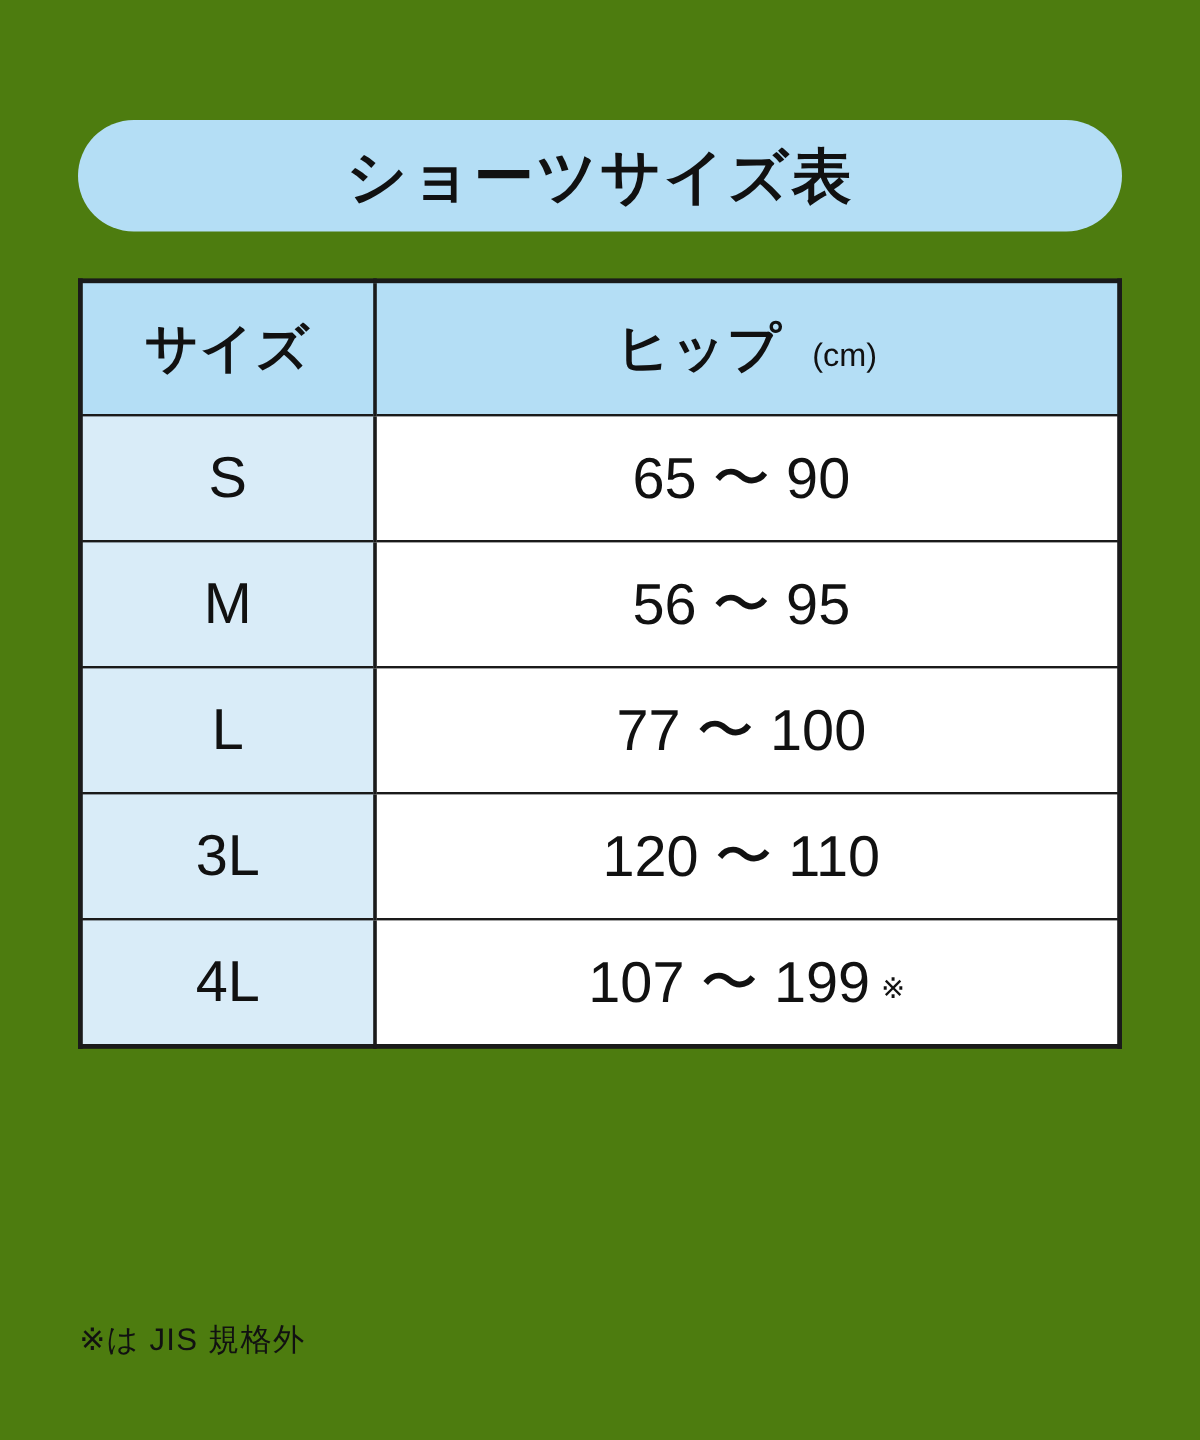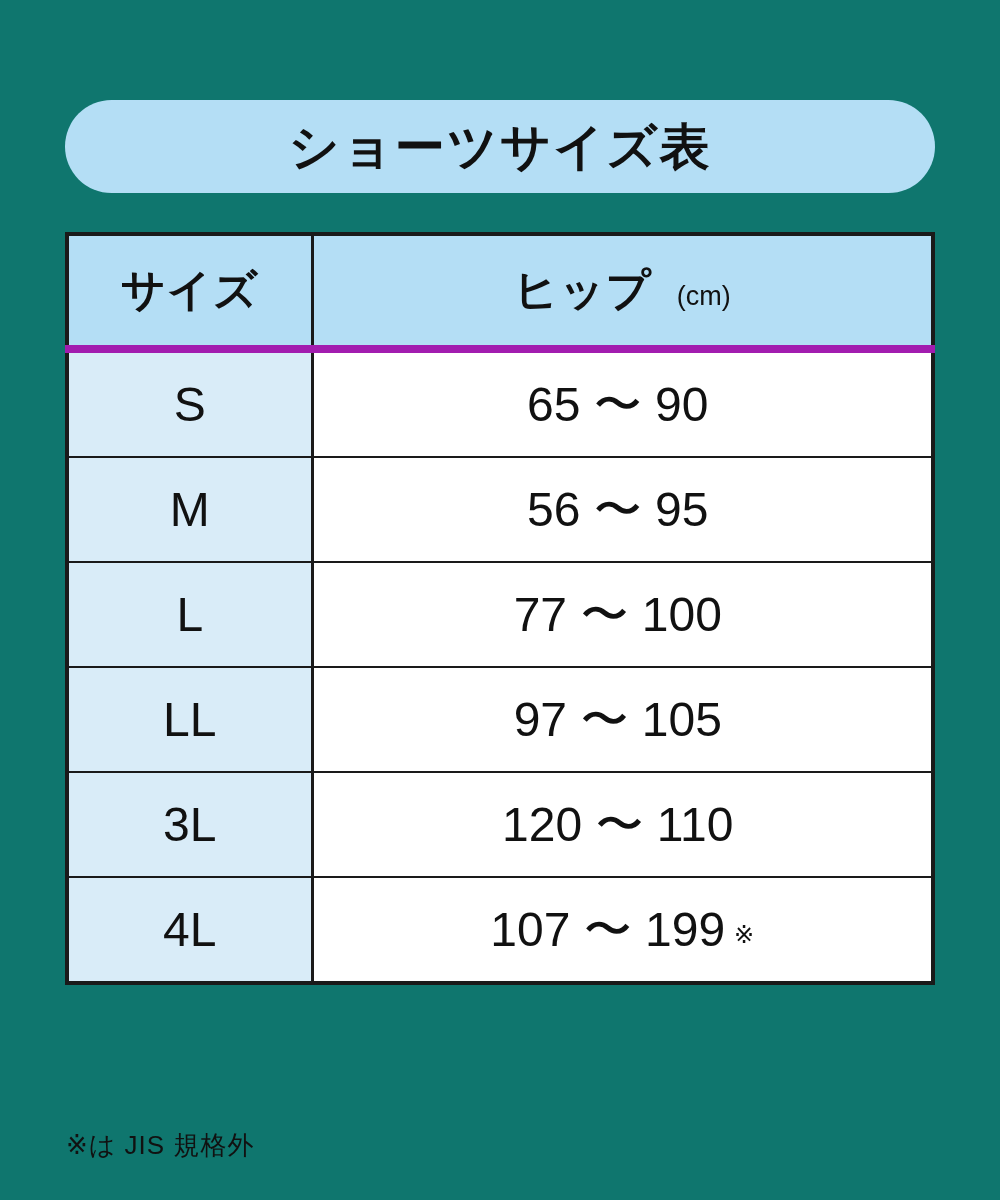--- a/index.html
+++ b/index.html
@@ -6,21 +6,21 @@
     margin: 0;
     padding: 0;
     background: #ffffff;
     font-family: "Liberation Sans", "DejaVu Sans", sans-serif;
     color: #111111;
   }
   .canvas {
     position: relative;
     width: 1000px;
     height: 1200px;
-    background: #0f766e;
+    background: #4d7c0f;
     overflow: hidden;
   }
   .title-pill {
     position: absolute;
     left: 65px;
     top: 100px;
     width: 870px;
     height: 93px;
     background: #b4def5;
     border-radius: 48px;
@@ -47,21 +47,21 @@
   table.size-table th,
   table.size-table td {
     border: 2px solid #1a1a1a;
     text-align: center;
     vertical-align: middle;
     padding: 0;
   }
   table.size-table thead th {
     height: 109px;
     background: #b4def5;
-    border-bottom: 8px solid #a21caf;
+    border-bottom: 1px solid #a21caf;
     font-size: 44px;
     font-weight: bold;
     letter-spacing: 1px;
   }
   table.size-table thead th .unit {
     font-size: 27px;
     font-weight: normal;
     letter-spacing: 0;
     margin-left: 25px;
   }
@@ -79,21 +79,21 @@
     border-right: 3px solid #1a1a1a;
   }
   .note {
     font-size: 24px;
     margin-left: 9px;
     vertical-align: 3px;
   }
   .footnote {
     position: absolute;
     left: 66px;
-    top: 1128px;
+    top: 1099px;
     font-size: 26px;
     letter-spacing: 1px;
   }
 </style>
 </head>
 <body>
 
 <div class="canvas">
 
   <div class="title-pill">
@@ -122,24 +122,20 @@
       </tr>
       <tr>
         <td class="size-cell">M</td>
         <td><span>56 〜 95</span><span class="note"></span></td>
       </tr>
       <tr>
         <td class="size-cell">L</td>
         <td><span>77 〜 100</span><span class="note"></span></td>
       </tr>
       <tr>
-        <td class="size-cell">LL</td>
-        <td><span>97 〜 105</span><span class="note"></span></td>
-      </tr>
-      <tr>
         <td class="size-cell">3L</td>
         <td><span>120 〜 110</span><span class="note"></span></td>
       </tr>
       <tr>
         <td class="size-cell">4L</td>
         <td><span>107 〜 199</span><span class="note">※</span></td>
       </tr>
     </tbody>
   </table>
 

